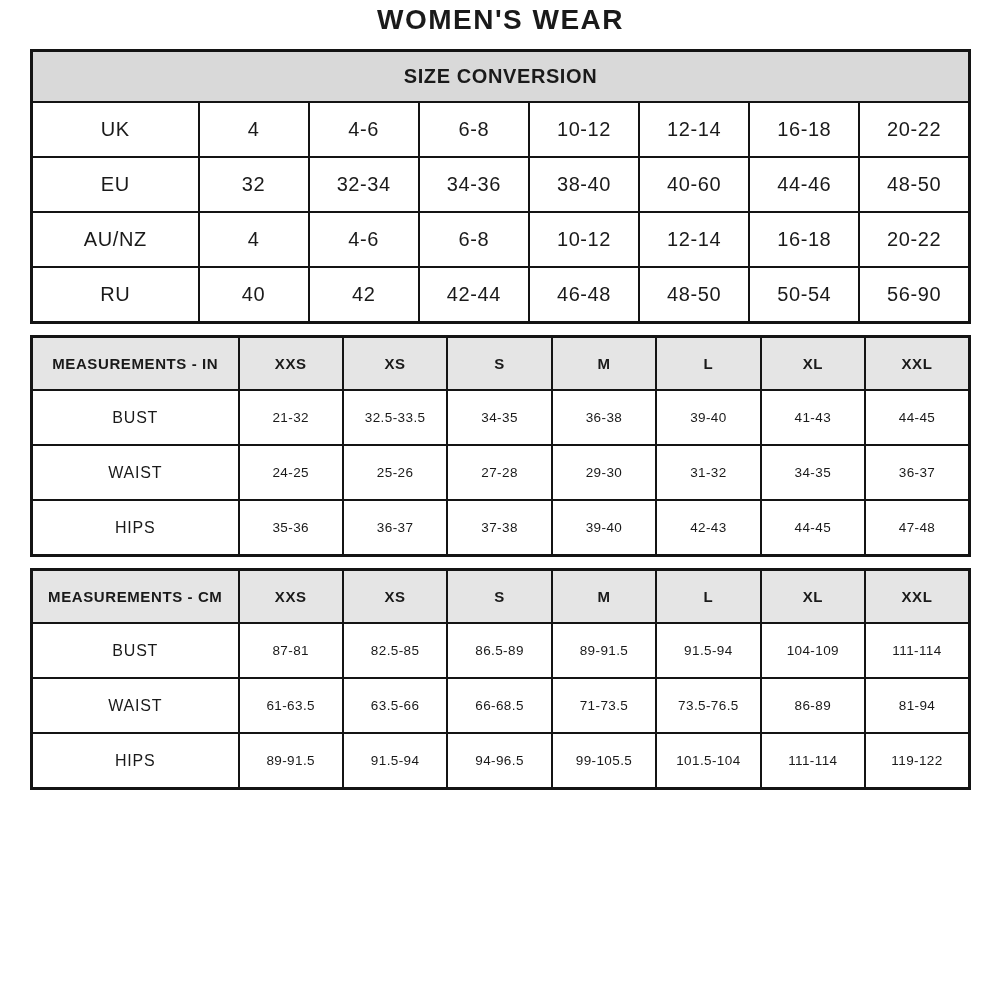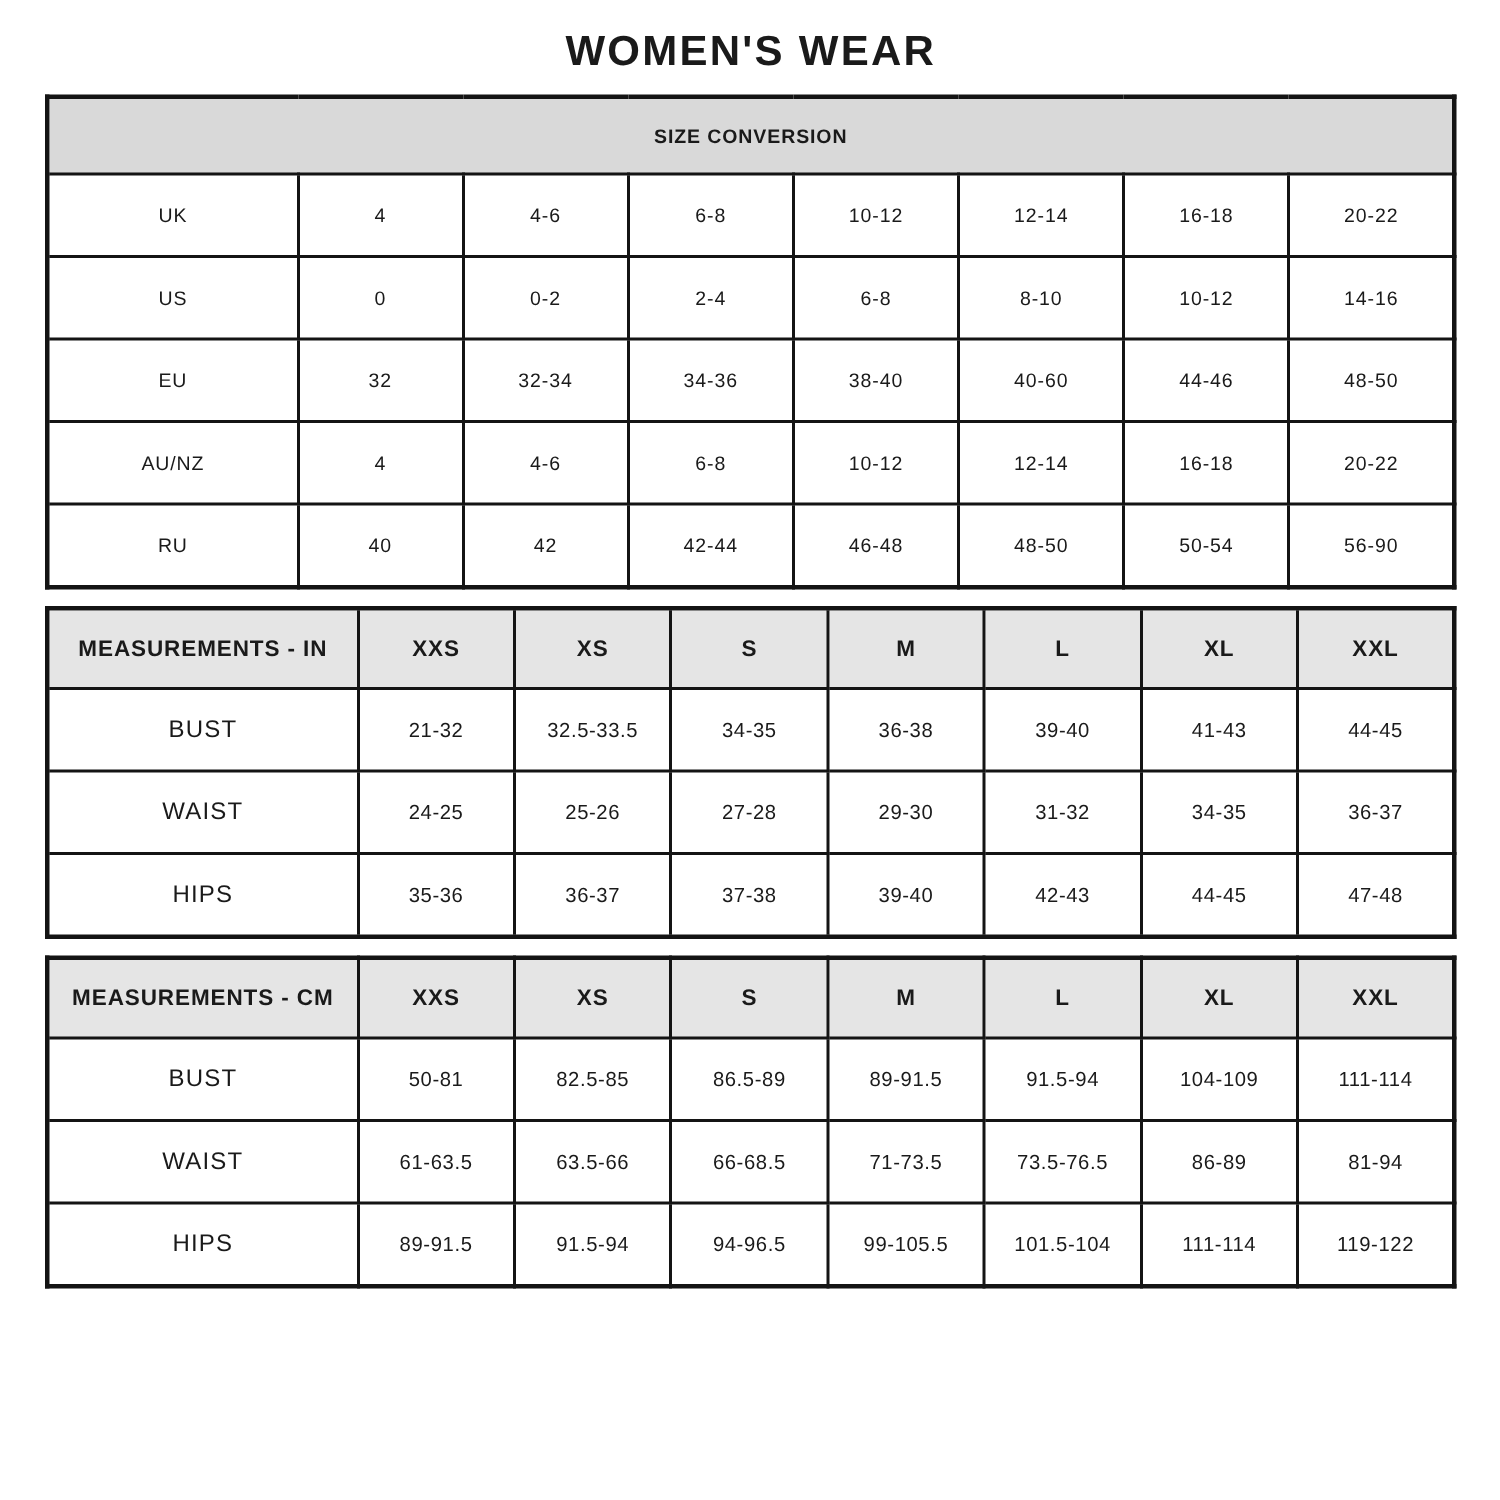--- a/index.html
+++ b/index.html
@@ -6,21 +6,21 @@
     margin: 0;
     padding: 0;
     background: #ffffff;
     width: 1000px;
     font-family: "Liberation Sans", sans-serif;
     color: #1a1a1a;
   }
   .page {
     width: 941px;
     margin: 0 0 0 30px;
-    padding-top: 18px;
+    padding-top: 4px;
   }
   .title {
     text-align: center;
     font-size: 28px;
     font-weight: 700;
     letter-spacing: 1.5px;
     margin: 0 0 13px 0;
     color: #1a1a1a;
   }
   table.tbl {
@@ -40,21 +40,21 @@
   }
   
   td.banner {
     background: #d9d9d9;
     height: 49px;
     font-weight: 700;
     font-size: 16px;
     letter-spacing: 0.8px;
   }
   
-  table.conv td { height: 53px; font-size: 13px; letter-spacing: 0.6px; text-align: center; }
+  table.conv td { height: 53px; font-size: 20px; letter-spacing: 0.6px; text-align: center; }
   table.conv td.banner { height: 49px; }
   
   table.meas tr.head-row td {
     background: #e5e5e5;
     font-weight: 700;
     height: 51px;
     font-size: 15px;
     letter-spacing: 0.6px;
   }
   table.meas td.head-label { font-size: 16px; letter-spacing: 0.6px; }
@@ -79,30 +79,20 @@
         </tr>
         <tr>
           <td class="label">UK</td>
           <td class="val">4</td>
           <td class="val">4-6</td>
           <td class="val">6-8</td>
           <td class="val">10-12</td>
           <td class="val">12-14</td>
           <td class="val">16-18</td>
           <td class="val">20-22</td>
-        </tr>
-        <tr>
-          <td class="label">US</td>
-          <td class="val">0</td>
-          <td class="val">0-2</td>
-          <td class="val">2-4</td>
-          <td class="val">6-8</td>
-          <td class="val">8-10</td>
-          <td class="val">10-12</td>
-          <td class="val">14-16</td>
         </tr>
         <tr>
           <td class="label">EU</td>
           <td class="val">32</td>
           <td class="val">32-34</td>
           <td class="val">34-36</td>
           <td class="val">38-40</td>
           <td class="val">40-60</td>
           <td class="val">44-46</td>
           <td class="val">48-50</td>
@@ -190,21 +180,21 @@
           <td class="size-head">XXS</td>
           <td class="size-head">XS</td>
           <td class="size-head">S</td>
           <td class="size-head">M</td>
           <td class="size-head">L</td>
           <td class="size-head">XL</td>
           <td class="size-head">XXL</td>
         </tr>
         <tr>
           <td class="label">BUST</td>
-          <td class="val">50-81</td>
+          <td class="val">87-81</td>
           <td class="val">82.5-85</td>
           <td class="val">86.5-89</td>
           <td class="val">89-91.5</td>
           <td class="val">91.5-94</td>
           <td class="val">104-109</td>
           <td class="val">111-114</td>
         </tr>
         <tr>
           <td class="label">WAIST</td>
           <td class="val">61-63.5</td>

